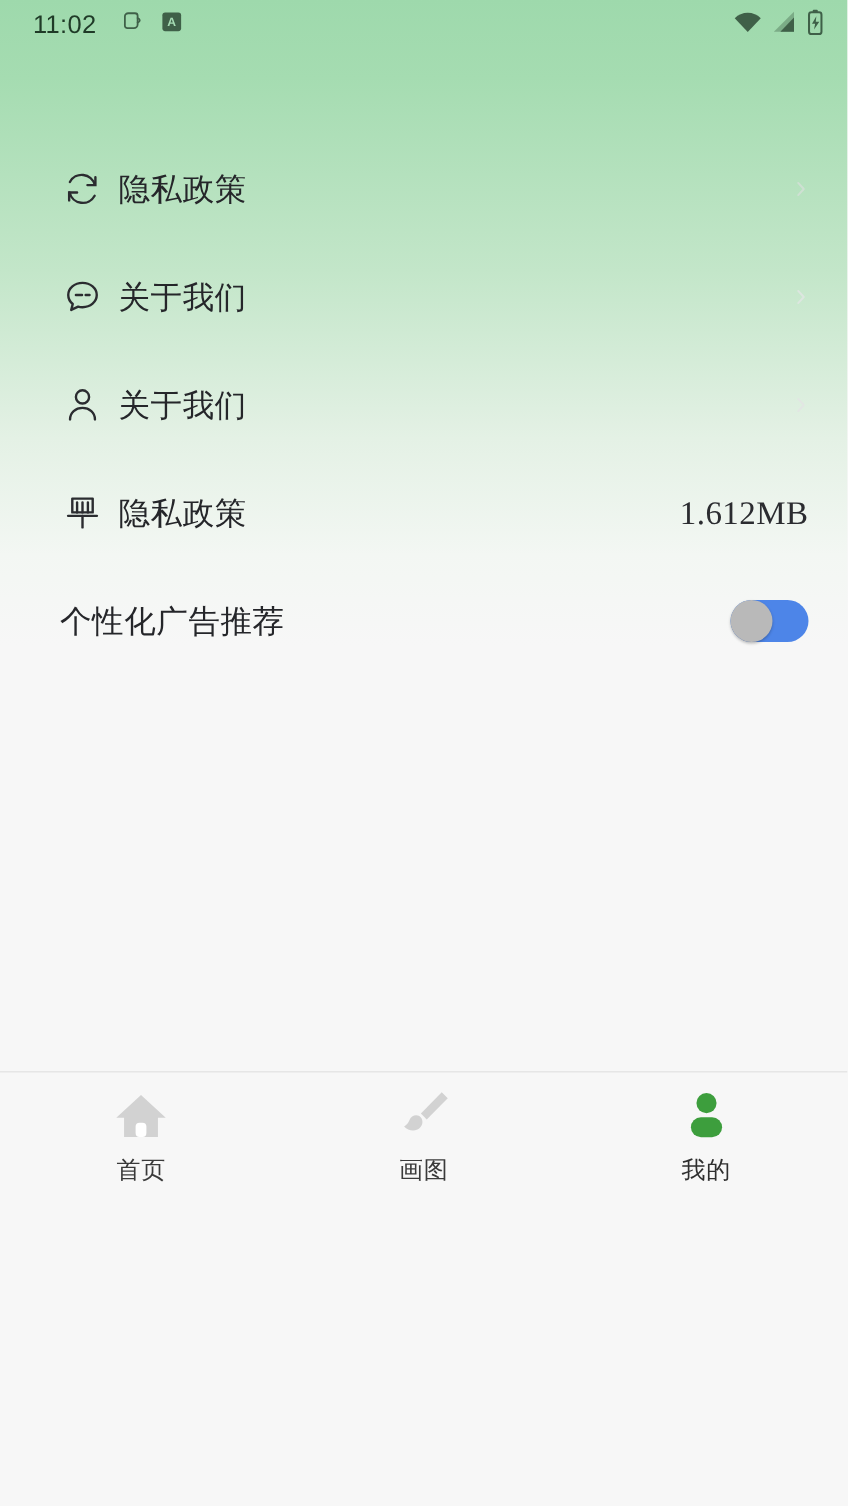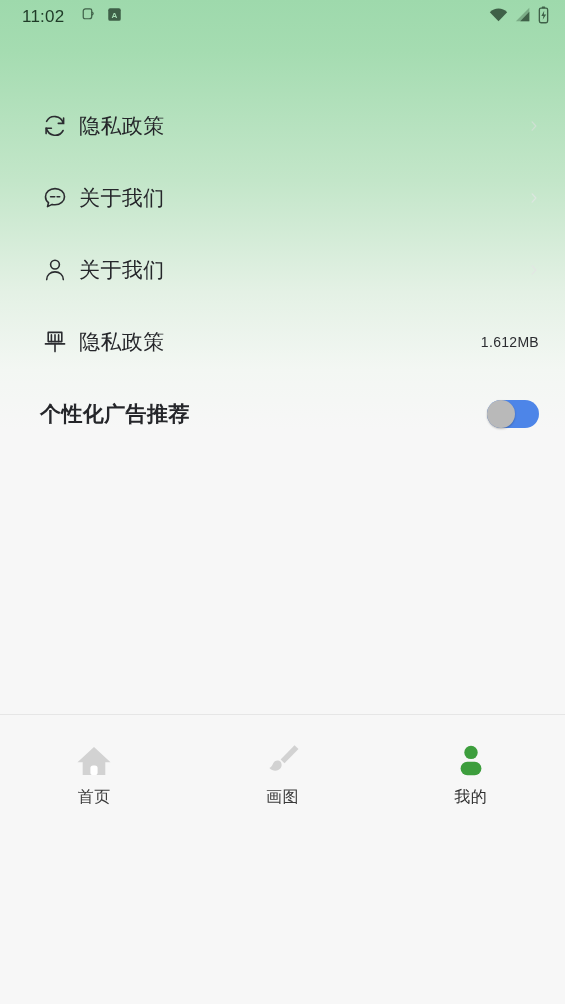--- a/index.html
+++ b/index.html
@@ -40,41 +40,41 @@
   .row-ico{
     width:30px; height:30px; flex:0 0 30px;
     display:flex; align-items:center; justify-content:center;
     margin-right:9px;
   }
   .row-label{
     font-size:21px; color:#25262a; letter-spacing:.4px;
     white-space:nowrap;
   }
   .row-right{ margin-left:auto; display:flex; align-items:center; }
-  .row-value{ font-size:14px; color:#2b2c30; letter-spacing:.3px; }
+  .row-value{ font-size:22px; color:#2b2c30; letter-spacing:.3px;font-family:Liberation Serif, serif; }
   .chev{ width:10px; height:10px; display:block; }
 
   .row.toggle-row{ padding-left:40px; }
-  .toggle-row .row-label{ margin-left:0;font-weight:bold; }
+  .toggle-row .row-label{ margin-left:0; }
   .switch{
     width:52px; height:28px; border-radius:14px;
     background:#4d85e8; position:relative; flex:0 0 52px;
   }
   .switch .knob{
     position:absolute; left:0px; top:0px;
     width:28px; height:28px; border-radius:50%;
     background:#b9b9b9;
     box-shadow:0 1px 2px rgba(0,0,0,.25);
   }
 
   
   .tabbar{
     position:absolute; left:0; bottom:0; width:565px; height:82px;
     background:#f7f7f7; border-top:1px solid #e6e6e6;
-    display:flex; align-items:flex-start; padding-top:26px;
+    display:flex; align-items:flex-start; padding-top:9px;
   }
   .tab{ flex:1; display:flex; flex-direction:column; align-items:center; gap:6px; }
   .tab-ico{ height:40px; display:flex; align-items:center; justify-content:center; }
   .tab-label{ font-size:16px; color:#3a3a3a; letter-spacing:.5px; }
   .tab.active .tab-label{ color:#2f2f2f; }
 </style>
 </head>
 <body>
 
 <div id="bg-gradient"></div>

